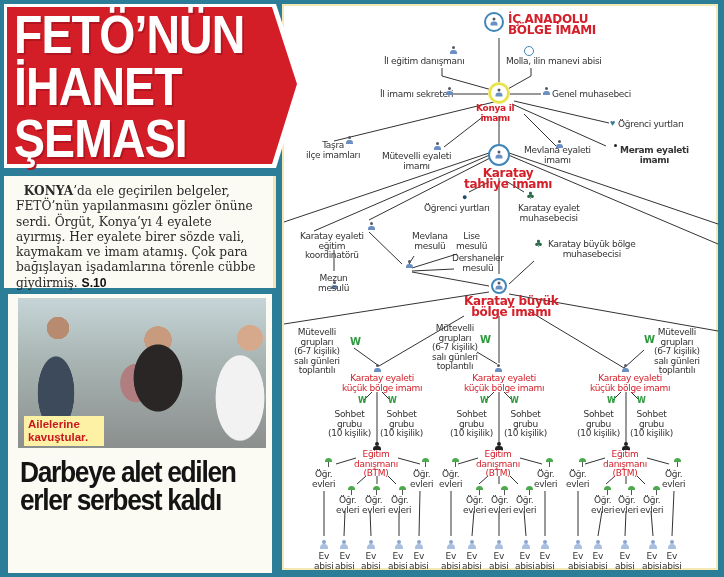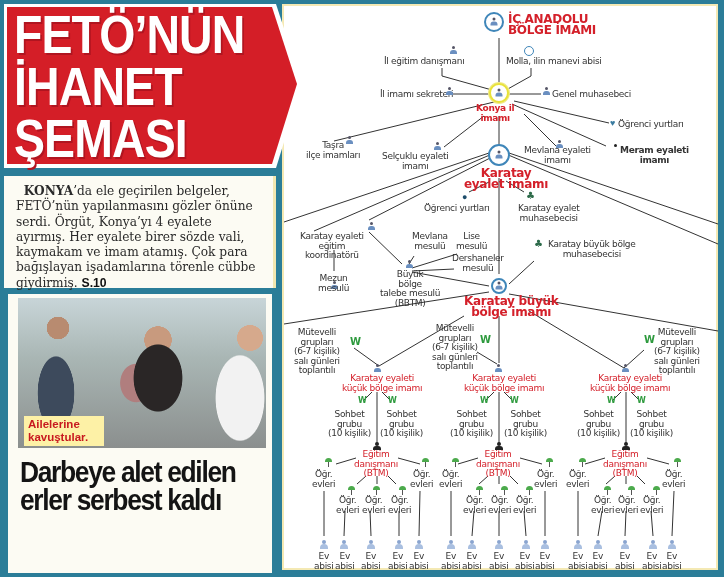--- a/index.html
+++ b/index.html
@@ -253,39 +253,39 @@
   <span class="ico leaf-ico" style="left:326px;top:112px;">♥</span>
   <div class="node" style="left:334px;top:114px;">Öğrenci yurtları</div>
 
   <div class="node" style="left:22px;top:135px;">
     <div>Taşra</div>
     <div>ilçe imamları</div>
   </div>
   <span class="ico person" style="left:62px;top:130px;"></span>
   <span class="ico person" style="left:150px;top:136px;"></span>
   <div class="node" style="left:98px;top:146px;">
-    <div>Selçuklu eyaleti</div>
+    <div>Mütevelli eyaleti</div>
     <div>imamı</div>
   </div>
   <span class="ico ring" style="left:204px;top:138px;width:22px;height:22px;">
       <span class="ico person in"></span>
     </span>
   <span class="ico person" style="left:272px;top:134px;"></span>
   <div class="node" style="left:240px;top:140px;">
     <div>Mevlana eyaleti</div>
     <div>imamı</div>
   </div>
   <span class="ico dot" style="left:330px;top:138px;"></span>
   <div class="node" style="left:336px;top:140px;font-weight:bold;">
     <div>Meram eyaleti</div>
     <div>imamı</div>
   </div>
   <div class="node red big" style="left:180px;top:162px;">
     <div>Karatay</div>
-    <div>eyalet imamı</div>
+    <div>tahliye imamı</div>
   </div>
 
   <span class="ico leaf-ico" style="left:178px;top:186px;color:#1d4d6b;">●</span>
   <div class="node" style="left:140px;top:198px;">Öğrenci yurtları</div>
   <span class="ico people-grp" style="left:242px;top:184px;color:#2d6b4a;">♣</span>
   <div class="node" style="left:234px;top:198px;">
     <div>Karatay eyalet</div>
     <div>muhasebecisi</div>
   </div>
   <span class="ico person" style="left:84px;top:216px;"></span>
@@ -304,26 +304,20 @@
   </div>
   <span class="ico people-grp" style="left:250px;top:232px;color:#2d6b4a;">♣</span>
   <div class="node" style="left:264px;top:234px;">
     <div>Karatay büyük bölge</div>
     <div>muhasebecisi</div>
   </div>
   <span class="ico person" style="left:122px;top:254px;"></span>
   <div class="node" style="left:168px;top:248px;">
     <div>Dershaneler</div>
     <div>mesulü</div>
-  </div>
-  <div class="node" style="left:96px;top:264px;">
-    <div>Büyük</div>
-    <div>bölge</div>
-    <div>talebe mesulü</div>
-    <div>(BBTM)</div>
   </div>
   <span class="ico person" style="left:47px;top:275px;"></span>
   <div class="node" style="left:34px;top:268px;">
     <div>Mezun</div>
     <div>mesulü</div>
   </div>
 
   <span class="ico ring" style="left:207px;top:272px;width:16px;height:16px;">
       <span class="ico person in"></span>
     </span>

